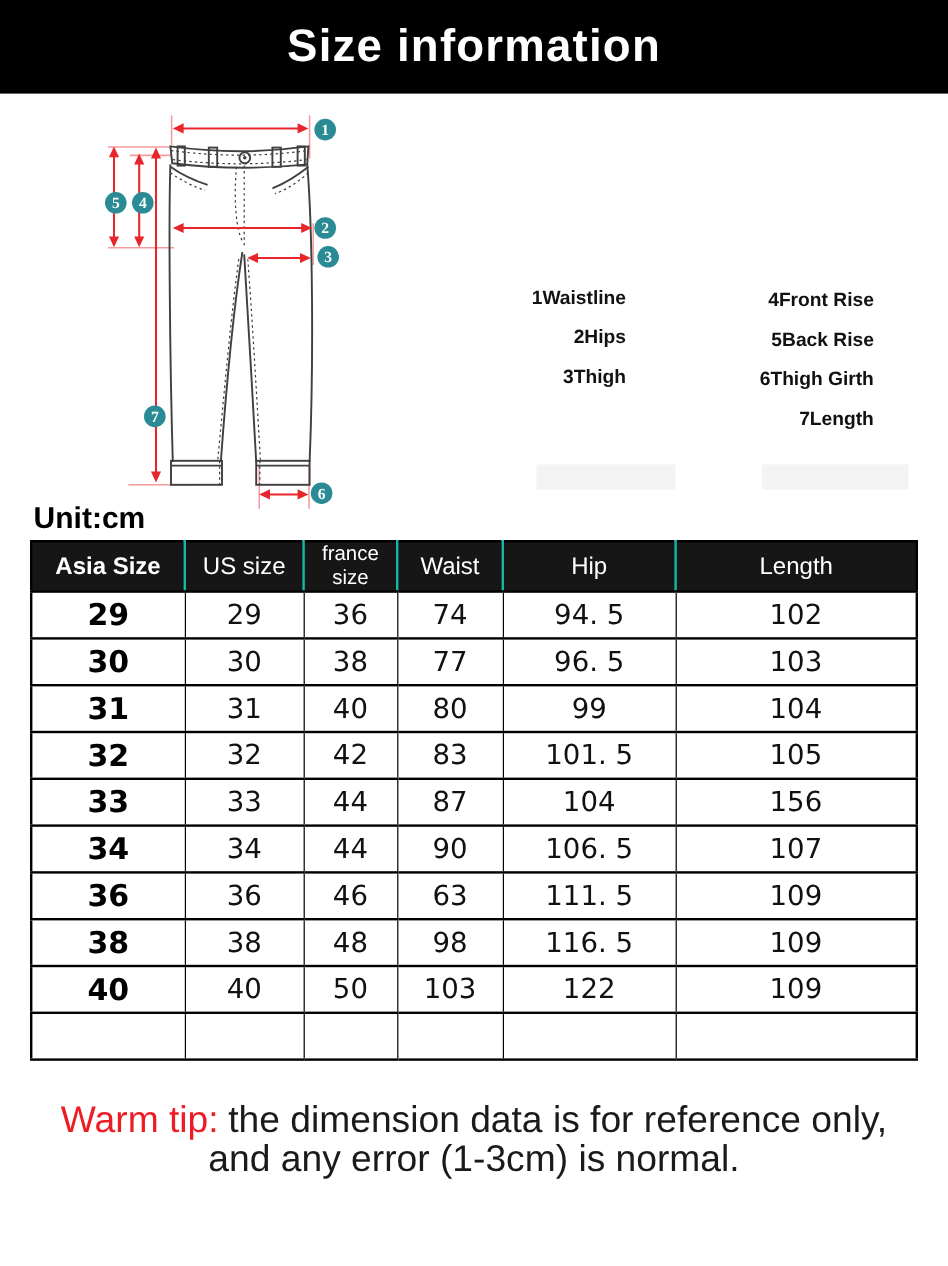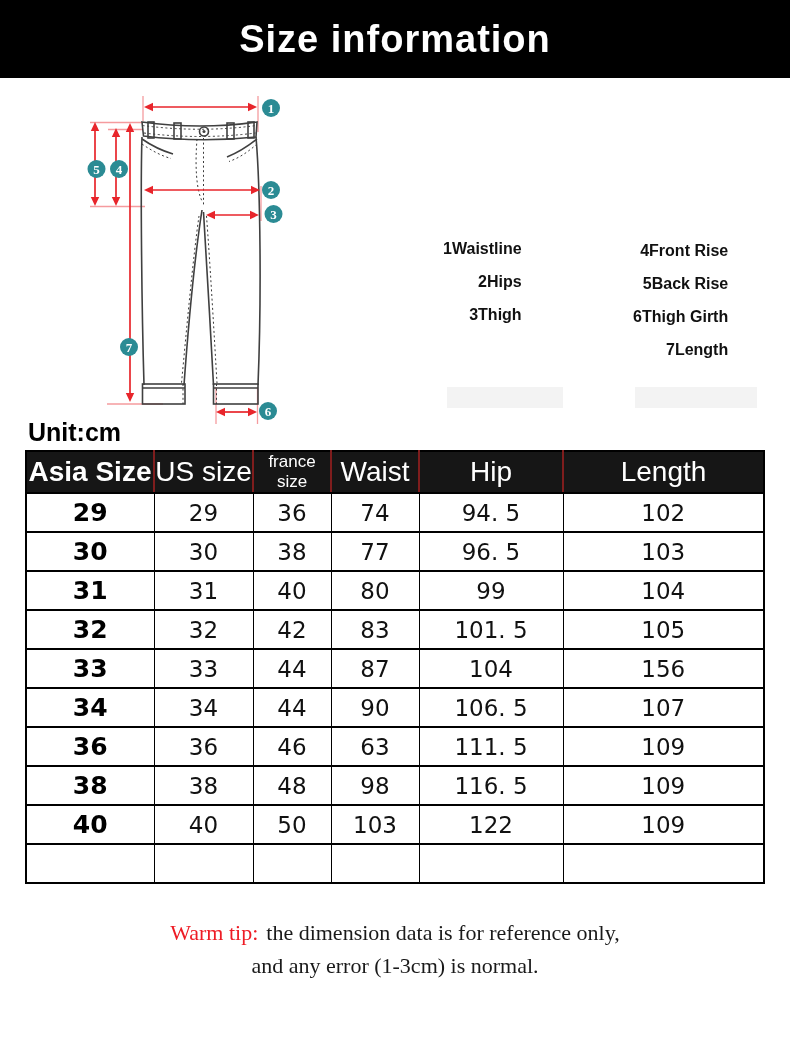--- a/index.html
+++ b/index.html
@@ -24,34 +24,34 @@
   .faint-box.b1{left:447px;top:387px;width:116px;}
   .faint-box.b2{left:635px;top:387px;width:122px;}
 
   
   .unit-label{position:absolute;left:28px;top:418px;font-size:25px;font-weight:700;color:#000;}
 
   
   table.size-table{position:absolute;left:25px;top:450px;width:738px;border-collapse:collapse;
                    table-layout:fixed;border:2px solid #000;}
   .size-table thead tr{height:36px;}
-  .size-table th{background:#161616;color:#fff;font-size:28px;font-weight:400;
+  .size-table th{background:#161616;color:#fff;font-size:20px;font-weight:400;
                  border-bottom:2px solid #000;padding:0;text-align:center;vertical-align:middle;}
-  .size-table th + th{border-left:2px solid #7f1d1d;}
+  .size-table th + th{border-left:2px solid #14b8a6;}
   .size-table th:first-child{font-weight:700;}
   .size-table th.small{font-size:17px;}
   .size-table tbody tr{height:39px;}
   .size-table td{border:1px solid #000;border-top:2px solid #000;border-bottom:2px solid #000;
                  text-align:center;vertical-align:middle;padding:0;
                  font-family:"DejaVu Sans",sans-serif;font-size:23px;color:#111;}
   .size-table td:first-child{font-size:25px;font-weight:700;color:#000;}
 
   
   .warm-tip{position:absolute;left:0;top:916px;width:790px;text-align:center;
-            font-family:Liberation Serif, serif;font-size:22px;line-height:33px;color:#1a1a1a;}
+            font-family:Liberation Sans, sans-serif;font-size:31px;line-height:33px;color:#1a1a1a;}
   .warm-tip .tip-label{color:#ee1c25;margin-right:8px;}
 
   
   .outline{stroke:#404040;stroke-width:1.6;fill:none;}
   .stitch{stroke:#3a3a3a;stroke-width:1;fill:none;stroke-dasharray:2 2.6;}
   .arrow{stroke:#e8252b;stroke-width:1.7;fill:none;}
   .ahead{fill:#e8252b;stroke:none;}
   .guide{stroke:#f59b9e;stroke-width:1.3;fill:none;}
   .badge-circle{fill:#2b8b94;stroke:none;}
   .badge-num{fill:#fff;font-family:"Liberation Serif",serif;font-size:13px;font-weight:700;

